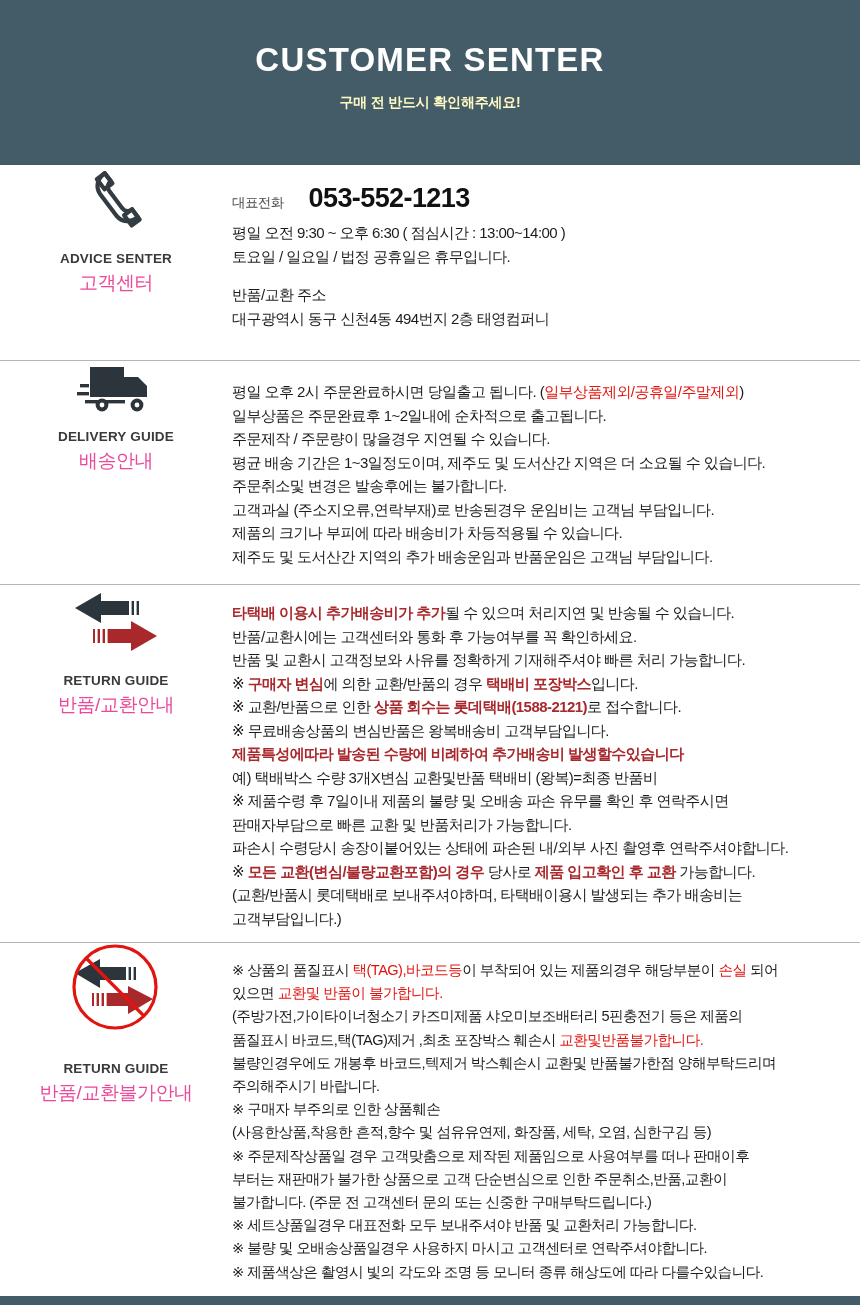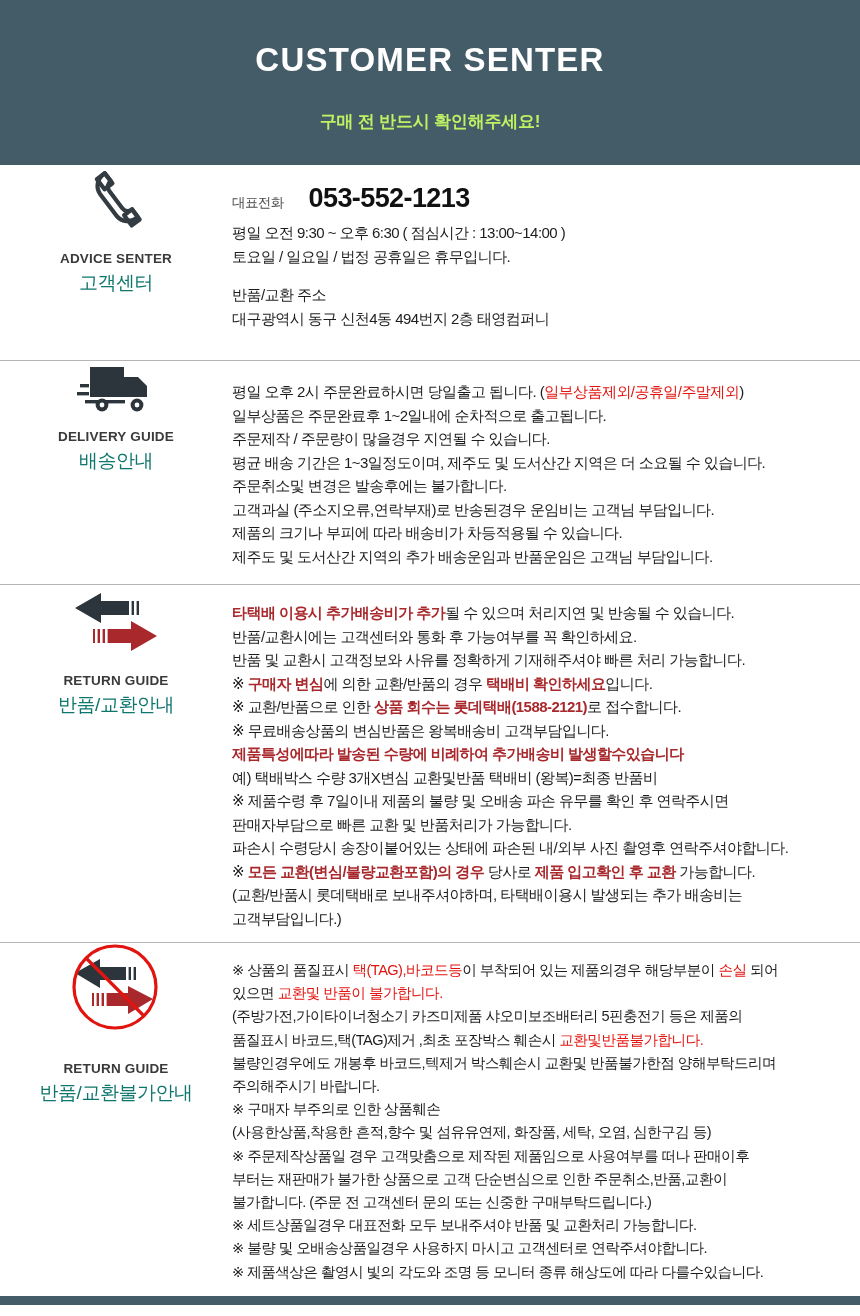--- a/index.html
+++ b/index.html
@@ -33,24 +33,24 @@
     padding-top: 42px;
   }
   .header-title {
     color: #ffffff;
     font-size: 33px;
     font-weight: bold;
     letter-spacing: 1.2px;
     line-height: 1.1;
   }
   .header-sub {
-    color: #bef264;
-    font-size: 17px;
-    font-weight: bold;
-    margin-top: 32px;
+    color: #fef9c3;
+    font-size: 14px;
+    font-weight: bold;
+    margin-top: 16px;
     letter-spacing: -0.2px;
   }
 
   
   .section {
     display: flex;
     align-items: flex-start;
     box-sizing: border-box;
     border-bottom: 1px solid #b5b5b5;
     padding: 0;
@@ -80,21 +80,21 @@
     margin-top: 14px;
     font-size: 13.5px;
     color: #3a3a3a;
     letter-spacing: 0.2px;
     text-align: center;
     font-weight: bold;
   }
   .icon-cap-ko {
     margin-top: 4px;
     font-size: 19px;
-    color: #0f766e;
+    color: #ec4899;
     text-align: center;
     letter-spacing: -0.5px;
   }
 
   .line {
     font-size: 15px;
     line-height: 23.5px;
     color: #1c1c1c;
     letter-spacing: -0.55px;
     white-space: nowrap;
@@ -220,21 +220,21 @@
         <rect x="33" y="42" width="2.6" height="18" fill="#ffffff"></rect>
         <rect x="38" y="42" width="2.6" height="18" fill="#ffffff"></rect>
       </svg>
       <div class="icon-cap-en">RETURN GUIDE</div>
       <div class="icon-cap-ko">반품/교환안내</div>
     </div>
     <div class="sec-text-col" id="return-lines">
         <div class="line"><span class="dred">타택배 이용시 추가배송비가 추가</span><span>될 수 있으며 처리지연 및 반송될 수 있습니다.</span></div>
         <div class="line"><span>반품/교환시에는 고객센터와 통화 후 가능여부를 꼭 확인하세요.</span></div>
         <div class="line"><span>반품 및 교환시 고객정보와 사유를 정확하게 기재해주셔야 빠른 처리 가능합니다.</span></div>
-        <div class="line"><span>※ </span><span class="dred">구매자 변심</span><span>에 의한 교환/반품의 경우 </span><span class="dred">택배비 확인하세요</span><span>입니다.</span></div>
+        <div class="line"><span>※ </span><span class="dred">구매자 변심</span><span>에 의한 교환/반품의 경우 </span><span class="dred">택배비 포장박스</span><span>입니다.</span></div>
         <div class="line"><span>※ 교환/반품으로 인한 </span><span class="dred">상품 회수는 롯데택배(1588-2121)</span><span>로 접수합니다.</span></div>
         <div class="line"><span>※ 무료배송상품의 변심반품은 왕복배송비 고객부담입니다.</span></div>
         <div class="line"><span class="dred">제품특성에따라 발송된 수량에 비례하여 추가배송비 발생할수있습니다</span></div>
         <div class="line"><span> 예) 택배박스 수량 3개X변심 교환및반품 택배비 (왕복)=최종 반품비</span></div>
         <div class="line"><span>※ 제품수령 후 7일이내 제품의 불량 및 오배송 파손 유무를 확인 후  연락주시면</span></div>
         <div class="line"><span>판매자부담으로 빠른 교환 및 반품처리가 가능합니다.</span></div>
         <div class="line"><span>파손시 수령당시 송장이붙어있는 상태에 파손된 내/외부 사진 촬영후 연락주셔야합니다.</span></div>
         <div class="line"><span>※ </span><span class="dred">모든 교환(변심/불량교환포함)의 경우</span><span> 당사로 </span><span class="dred">제품 입고확인 후 교환</span><span> 가능합니다.</span></div>
         <div class="line"><span>(교환/반품시 롯데택배로 보내주셔야하며, 타택배이용시 발생되는 추가 배송비는</span></div>
         <div class="line"><span>고객부담입니다.)</span></div>

